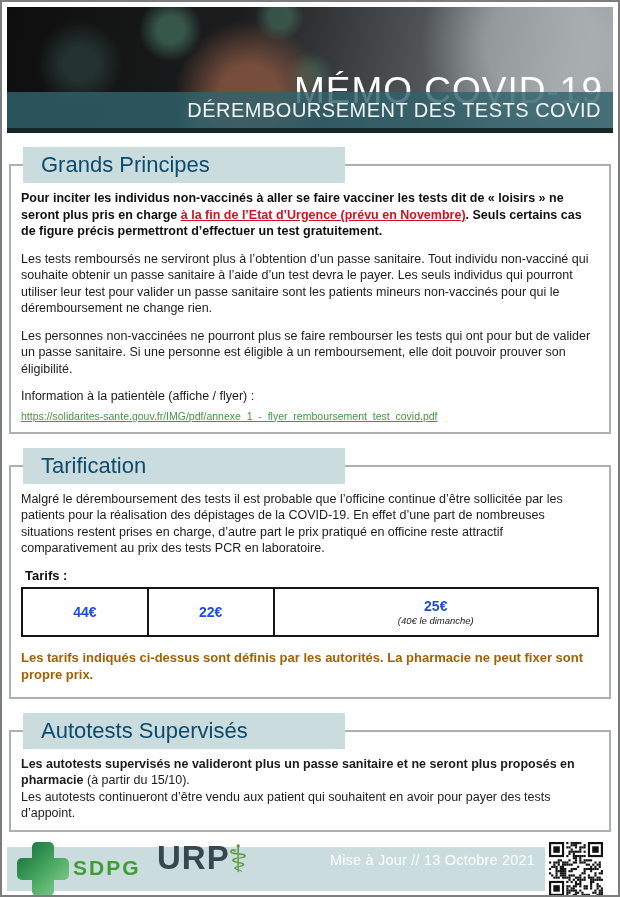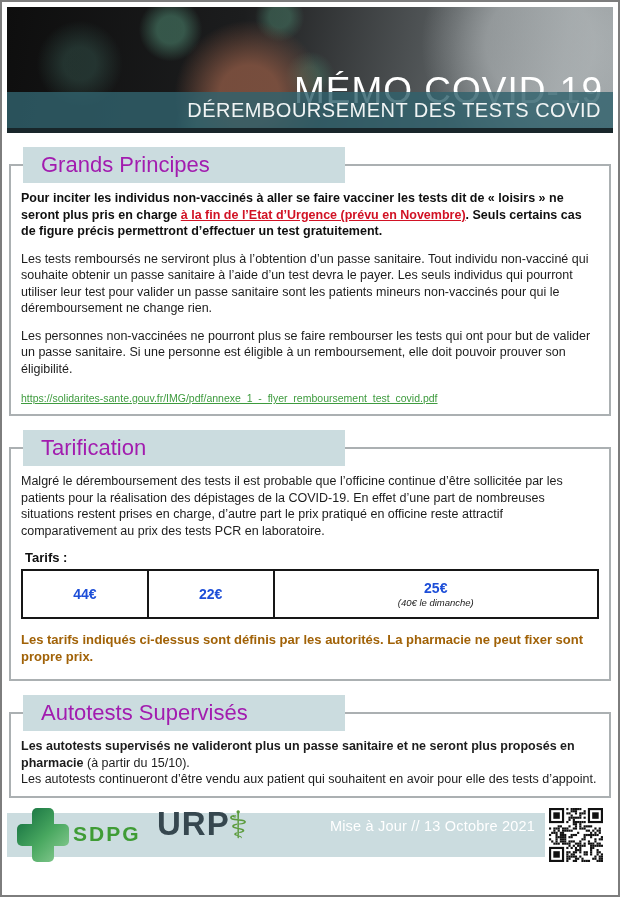--- a/index.html
+++ b/index.html
@@ -47,21 +47,21 @@
   
   .section { margin-top: 14px; }
   .band {
     position: relative; z-index: 2;
     margin-left: 16px; width: 322px; height: 36px;
     background: #cbdcdf;
     display: flex; align-items: center;
     padding-left: 18px;
     margin-bottom: -19px;
   }
-  .band span { font-size: 22px; color: #a21caf; }
+  .band span { font-size: 22px; color: #0c4a6e; }
   .sbox {
     position: relative; z-index: 1;
     margin: 0 2px;
     border: 2px solid #abb0b2;
     background: #fff;
     padding: 24px 10px 8px 10px;
   }
   .sbox p { font-size: 12.5px; line-height: 1.32; color: #1c1c1c; margin-bottom: 11px; }
   .sbox p.b { font-weight: bold; color: #0f0f0f; }
   .red-link { color: #d11224; font-weight: bold; text-decoration: underline; }
@@ -131,20 +131,21 @@
   </div>
 
   <div class="section">
     <div class="band">
       <span>Grands Principes</span>
     </div>
     <div class="sbox">
       <p class="b"><span>Pour inciter les individus non-vaccinés à aller se faire vacciner les tests dit de « loisirs » ne seront plus pris en charge </span><span class="red-link">à la fin de l’Etat d’Urgence (prévu en Novembre)</span><span>. Seuls certains cas de figure précis permettront d’effectuer un test gratuitement.</span></p>
       <p>Les tests remboursés ne serviront plus à l’obtention d’un passe sanitaire. Tout individu non-vacciné qui souhaite obtenir un passe sanitaire à l’aide d’un test devra le payer. Les seuls individus qui pourront utiliser leur test pour valider un passe sanitaire sont les patients mineurs non-vaccinés pour qui le déremboursement ne change rien.</p>
       <p>Les personnes non-vaccinées ne pourront plus se faire rembourser les tests qui ont pour but de valider un passe sanitaire. Si une personne est éligible à un remboursement, elle doit pouvoir prouver son éligibilité.</p>
+      <p class="info-label">Information à  la patientèle (affiche / flyer) :</p>
       <a class="green-link" href="#">https://solidarites-sante.gouv.fr/IMG/pdf/annexe_1_-_flyer_remboursement_test_covid.pdf</a>
     </div>
   </div>
 
   <div class="section">
     <div class="band">
       <span>Tarification</span>
     </div>
     <div class="sbox">
       <p>Malgré le déremboursement des tests il est probable que l’officine continue d’être sollicitée par les patients pour la réalisation des dépistages de la COVID-19. En effet d’une part de nombreuses situations restent prises en charge, d’autre part le prix pratiqué en officine reste attractif comparativement au prix des tests PCR en laboratoire.</p>
@@ -168,21 +169,21 @@
       <p class="note">Les tarifs indiqués ci-dessus sont définis par les autorités. La pharmacie ne peut fixer sont propre prix.</p>
     </div>
   </div>
 
   <div class="section">
     <div class="band">
       <span>Autotests Supervisés</span>
     </div>
     <div class="sbox">
       <p class="auto-line"><strong>Les autotests supervisés ne valideront plus un passe sanitaire et ne seront plus proposés en pharmacie</strong><span> (à partir du 15/10).</span></p>
-      <p class="auto-line">Les autotests continueront d’être vendu aux patient qui souhaitent en avoir pour elle des tests d’appoint.</p>
+      <p class="auto-line">Les autotests continueront d’être vendu aux patient qui souhaitent en avoir pour payer des tests d’appoint.</p>
     </div>
   </div>
 
   <div class="footer">
     <div class="footer-band"></div>
 
     <div class="logo-sdpg">
       <div class="cross"></div>
       <div class="sdpg-text">
         <div class="sdpg-name">SDPG</div>

